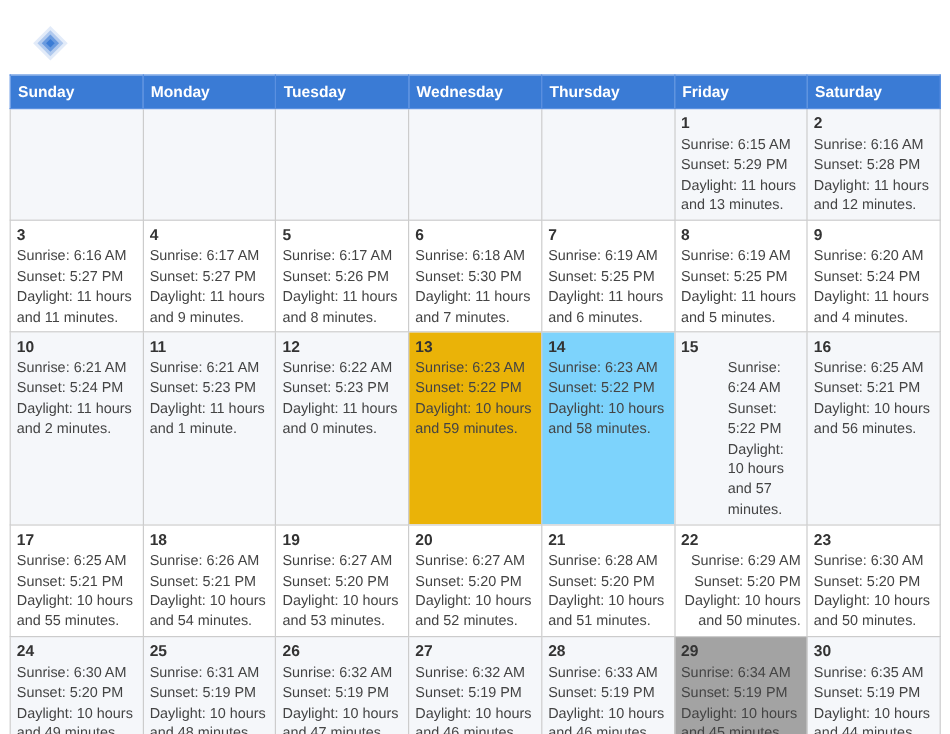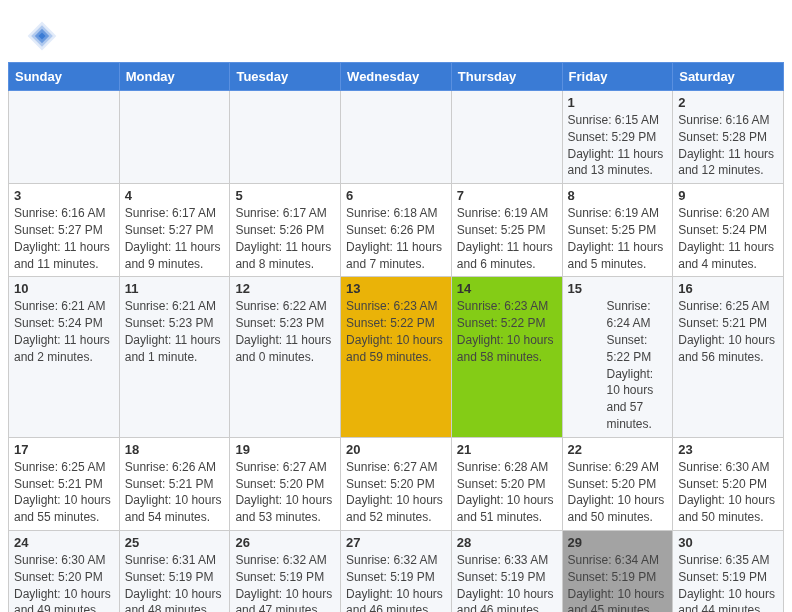--- a/index.html
+++ b/index.html
@@ -170,21 +170,21 @@
           </td>
           <td style="background: rgb(255, 255, 255);">
             <span class="day-num">5</span>
             <div class="day-info" style="white-space: pre-line;">Sunrise: 6:17 AM
 Sunset: 5:26 PM
 Daylight: 11 hours and 8 minutes.</div>
           </td>
           <td style="background: rgb(255, 255, 255);">
             <span class="day-num">6</span>
             <div class="day-info" style="white-space: pre-line;">Sunrise: 6:18 AM
-Sunset: 6:26 PM
+Sunset: 5:30 PM
 Daylight: 11 hours and 7 minutes.</div>
           </td>
           <td style="background: rgb(255, 255, 255);">
             <span class="day-num">7</span>
             <div class="day-info" style="white-space: pre-line;">Sunrise: 6:19 AM
 Sunset: 5:25 PM
 Daylight: 11 hours and 6 minutes.</div>
           </td>
           <td style="background: rgb(255, 255, 255);">
             <span class="day-num">8</span>
@@ -217,21 +217,21 @@
             <div class="day-info" style="white-space: pre-line;">Sunrise: 6:22 AM
 Sunset: 5:23 PM
 Daylight: 11 hours and 0 minutes.</div>
           </td>
           <td style="background: #eab308;">
             <span class="day-num">13</span>
             <div class="day-info" style="white-space: pre-line;">Sunrise: 6:23 AM
 Sunset: 5:22 PM
 Daylight: 10 hours and 59 minutes.</div>
           </td>
-          <td style="background: #84cc16;">
+          <td style="background: #7dd3fc;">
             <span class="day-num">14</span>
             <div class="day-info" style="white-space: pre-line;">Sunrise: 6:23 AM
 Sunset: 5:22 PM
 Daylight: 10 hours and 58 minutes.</div>
           </td>
           <td style="background: rgb(245, 247, 250);">
             <span class="day-num">15</span>
             <div class="day-info" style="white-space: pre-line; margin-left: 39px;">Sunrise: 6:24 AM
 Sunset: 5:22 PM
 Daylight: 10 hours and 57 minutes.</div>
@@ -269,21 +269,21 @@
 Daylight: 10 hours and 52 minutes.</div>
           </td>
           <td style="background: rgb(255, 255, 255);">
             <span class="day-num">21</span>
             <div class="day-info" style="white-space: pre-line;">Sunrise: 6:28 AM
 Sunset: 5:20 PM
 Daylight: 10 hours and 51 minutes.</div>
           </td>
           <td style="background: rgb(255, 255, 255);">
             <span class="day-num">22</span>
-            <div class="day-info" style="white-space: pre-line;">Sunrise: 6:29 AM
+            <div class="day-info" style="white-space: pre-line; text-align: right;">Sunrise: 6:29 AM
 Sunset: 5:20 PM
 Daylight: 10 hours and 50 minutes.</div>
           </td>
           <td style="background: rgb(255, 255, 255);">
             <span class="day-num">23</span>
             <div class="day-info" style="white-space: pre-line;">Sunrise: 6:30 AM
 Sunset: 5:20 PM
 Daylight: 10 hours and 50 minutes.</div>
           </td>
         </tr>

